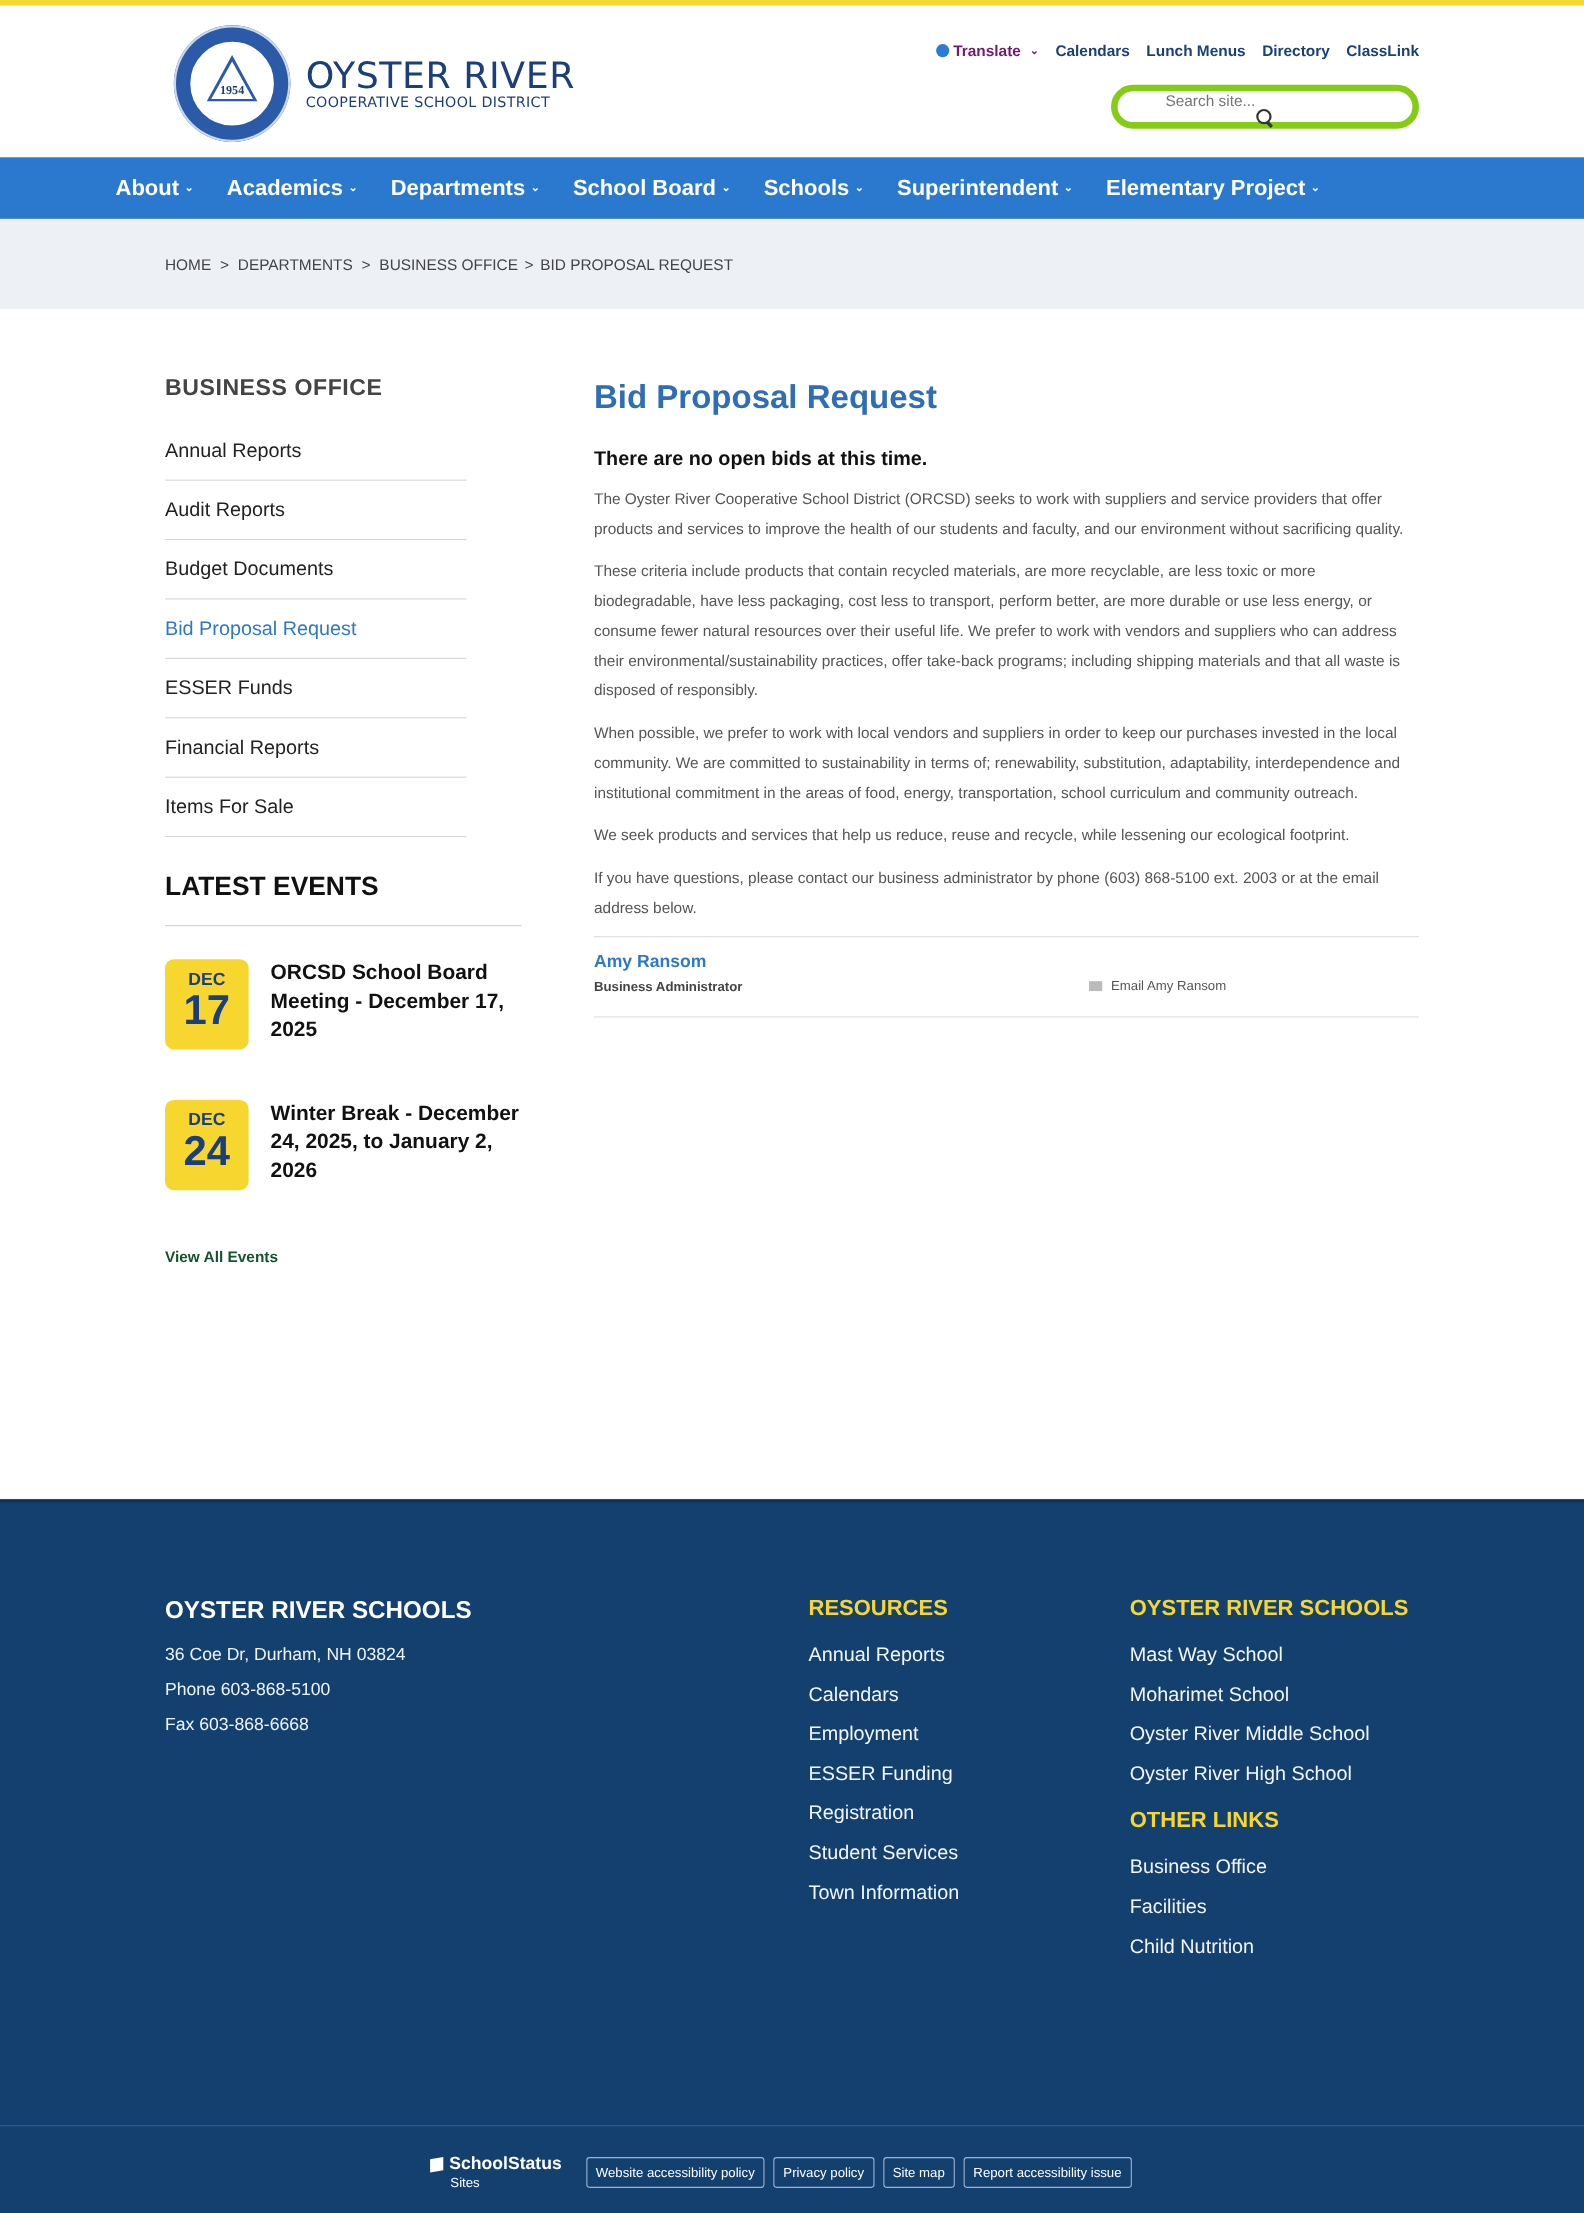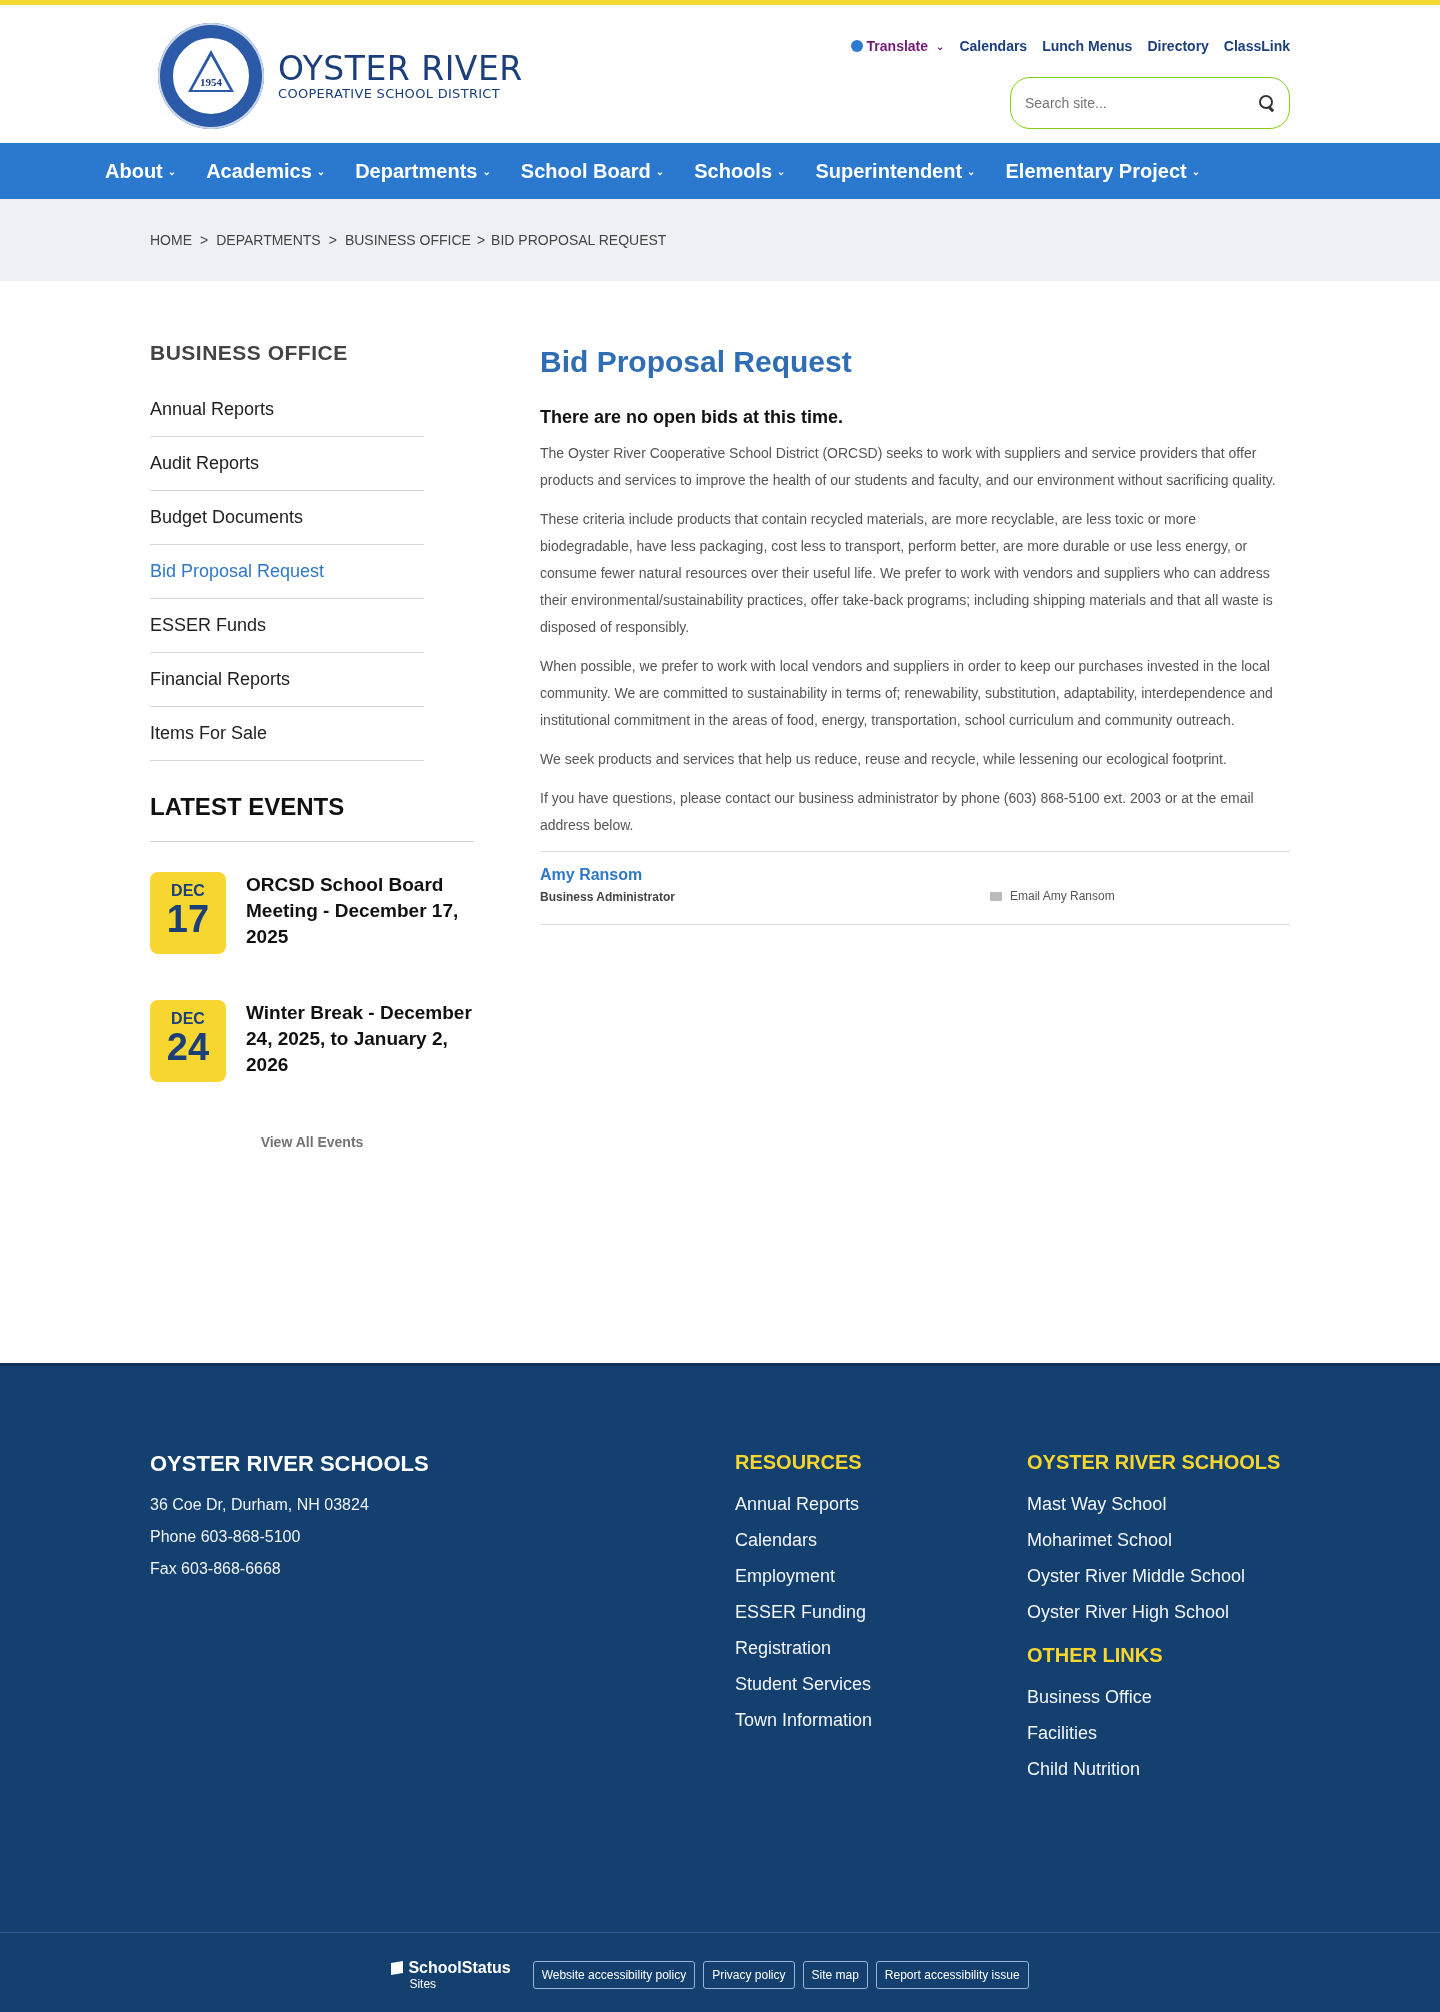--- a/index.html
+++ b/index.html
@@ -18,21 +18,21 @@
   .seal .yr { position: absolute; left: 0; right: 0; top: 40px; text-align: center; font-family: "Liberation Serif", serif; font-size: 11px; color: #1e3d7a; font-weight: bold; }
   .logo-text { margin-left: 14px; }
   .logo-title { font-family: "DejaVu Sans", sans-serif; font-size: 33px; color: #1a3f7a; letter-spacing: 0.5px; line-height: 34px; }
   .logo-sub { font-family: "DejaVu Sans", sans-serif; font-size: 13px; color: #1a3f7a; letter-spacing: 0.3px; margin-top: 0px; }
 
   .util-links { position: absolute; right: 150px; top: 33px; display: flex; align-items: center; gap: 15px; font-size: 14px; font-weight: bold; color: #1a3f7a; }
   .util-links .translate { color: #701a75; display: flex; align-items: center; gap: 4px; }
   .globe { width: 12px; height: 12px; border-radius: 50%; background: #2b7bd0; display: inline-block; }
   .chev-sm { font-size: 10px; margin-left: 4px; }
 
-  .search { position: absolute; right: 150px; top: 72px; width: 280px; height: 52px; border: 1px solid #84cc16; border-radius: 20px; display: flex; align-items: center; padding: 0 14px; }
+  .search { position: absolute; right: 150px; top: 72px; width: 280px; height: 40px; border: 6px solid #84cc16; border-radius: 20px; display: flex; align-items: center; padding: 0 14px; flex-direction: column; }
   .search input { border: none; outline: none; font-size: 14px; color: #555; flex: 1; font-family: "Liberation Sans", sans-serif; background: transparent; }
   .search .mag { width: 16px; height: 16px; position: relative; }
   .search .mag::before { content: ""; position: absolute; left: 0; top: 0; width: 10px; height: 10px; border: 2.5px solid #333; border-radius: 50%; }
   .search .mag::after { content: ""; position: absolute; left: 11px; top: 11px; width: 6px; height: 2.5px; background: #333; transform: rotate(45deg); transform-origin: 0 0; }
 
   
   .mainnav { height: 56px; background: #2b78cf; display: flex; align-items: center; padding-left: 105px; gap: 30px; }
   .mainnav .item { color: #fff; font-weight: bold; font-size: 20px; display: flex; align-items: center; }
   .mainnav .item .chev { font-size: 10px; margin-left: 5px; }
 
@@ -48,21 +48,21 @@
   .side-nav .link { display: block; height: 54px; line-height: 52px; font-size: 18px; color: #222; border-bottom: 1px solid #d6d6d6; }
   .side-nav .link.active { color: #2f78c8; }
 
   .events-title { font-size: 24px; font-weight: bold; color: #111; margin-top: 32px; padding-bottom: 20px; border-bottom: 1px solid #d0d0d0; width: 324px; }
   .event { display: flex; margin-top: 30px; height: 98px; }
   .event:first-of-type { margin-top: 30px; }
   .datebox { width: 76px; height: 82px; background: #f8d630; border-radius: 8px; display: flex; flex-direction: column; align-items: center; padding-top: 10px; color: #1a3f7a; font-weight: bold; flex-shrink: 0; }
   .datebox .mon { font-size: 16px; line-height: 17px; }
   .datebox .day { font-size: 38px; line-height: 40px; }
   .event-title { margin-left: 20px; font-size: 19px; font-weight: bold; color: #111; line-height: 26px; width: 228px; }
-  .view-all { display: block; margin-top: 36px; font-size: 14px; font-weight: bold; color: #737373; text-align: center; }
+  .view-all { display: block; margin-top: 36px; font-size: 14px; font-weight: bold; color: #14532d; }
 
   .content { flex: 1; padding-left: 66px; padding-top: 64px; }
   .content h1 { font-size: 30px; color: #2f6db5; font-weight: bold; margin-bottom: 28px; }
   .content h2 { font-size: 18px; color: #111; font-weight: bold; margin-bottom: 12px; }
   .content p { font-size: 14px; color: #555; line-height: 27px; margin-bottom: 12px; }
   .contact { border-top: 1px solid #ddd; border-bottom: 1px solid #ddd; margin-top: 12px; height: 74px; display: flex; padding-top: 14px; }
   .contact .left { width: 450px; }
   .contact .name { font-size: 16px; font-weight: bold; color: #2f78c8; }
   .contact .role { font-size: 12px; font-weight: bold; color: #444; margin-top: 6px; }
   .contact .email { font-size: 12px; color: #555; display: flex; align-items: center; gap: 8px; margin-top: 2px; }

